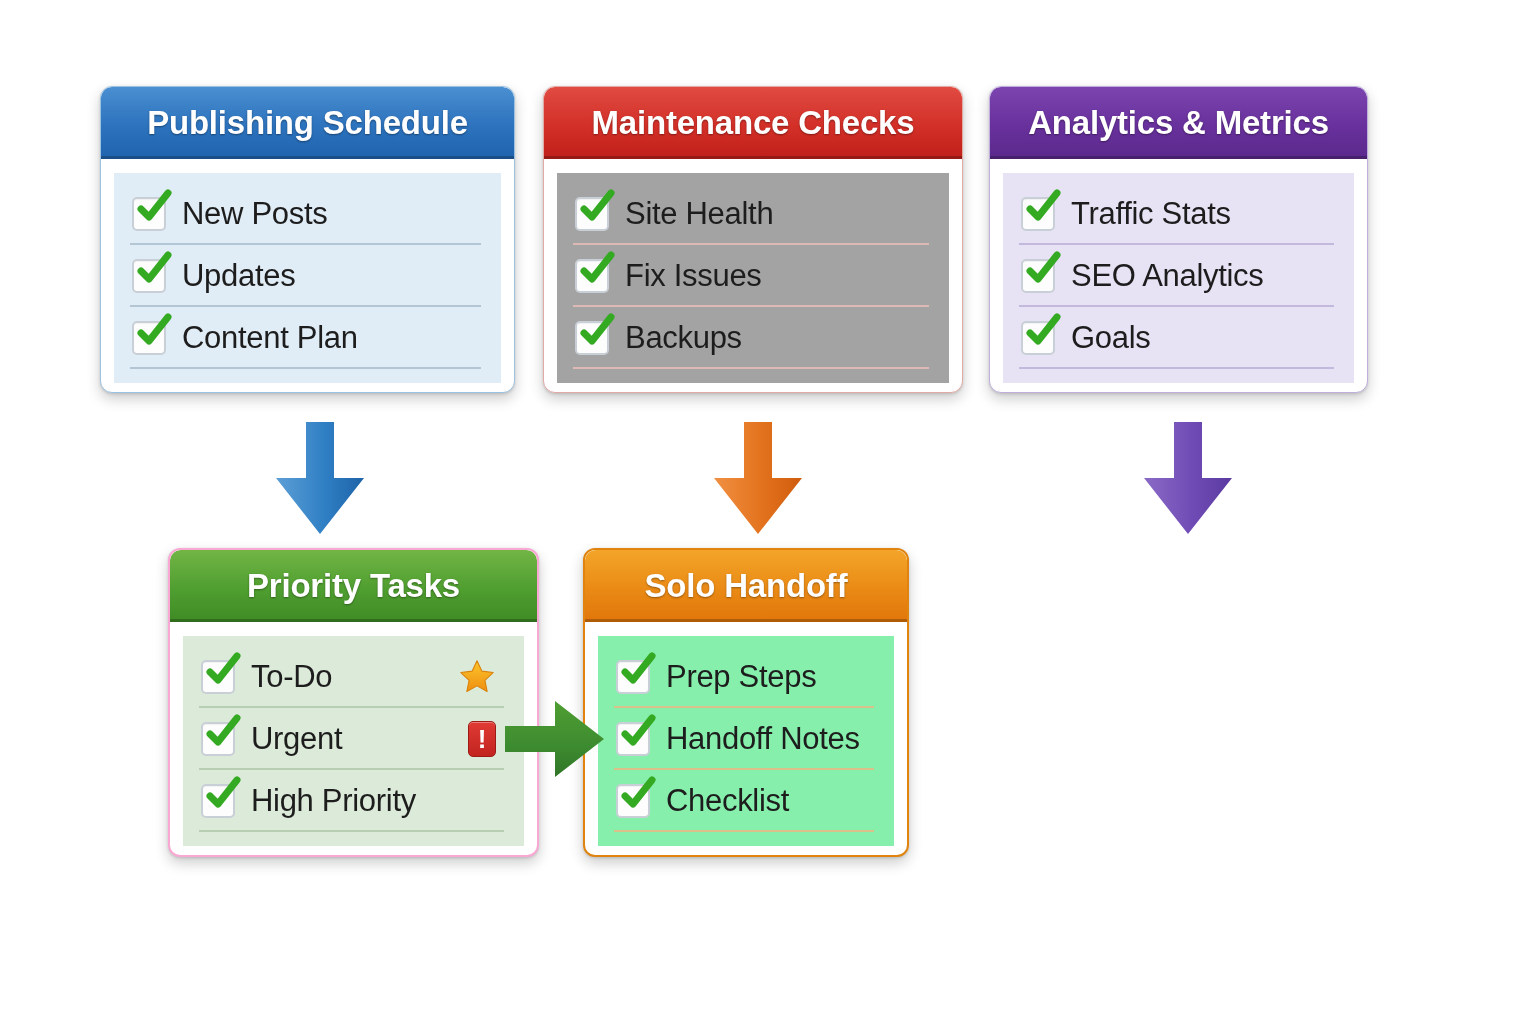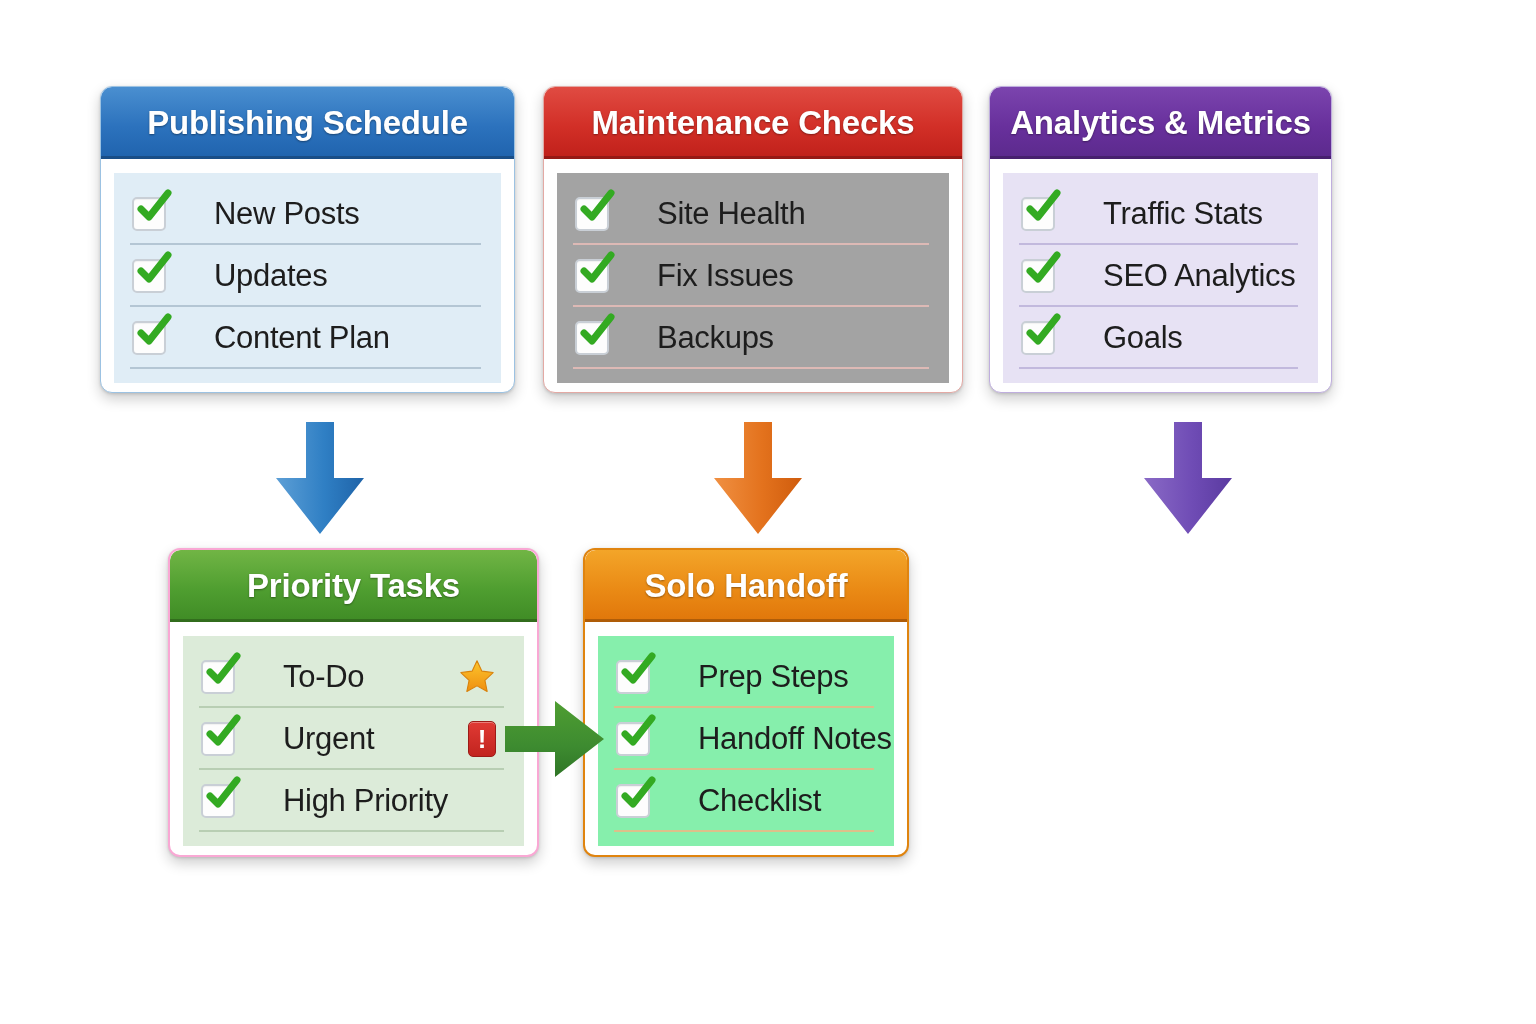--- a/index.html
+++ b/index.html
@@ -60,21 +60,20 @@
     min-height: 195px;
   }
 
   
   .row {
     display: flex;
     align-items: center;
     height: 62px;
     position: relative;
     padding-left: 4px;
-    gap: 32px;
   }
 
   .row + .row { margin-top: 0; }
 
   .row::after {
     content: "";
     position: absolute;
     left: 2px; right: 6px; bottom: 0;
     height: 2px;
   }
@@ -159,21 +158,21 @@
   .t-orange { border: 2px solid #e0840f; }
   .t-orange .card-body { background: #86efac; }
   .t-orange .row::after { background: #dcc08a; }
 
   
   .arrow { position: absolute; }
 
   
   #card-publishing { left: 100px; top: 86px;  width: 415px; }
   #card-maintenance{ left: 543px; top: 86px;  width: 420px; }
-  #card-analytics  { left: 989px; top: 86px;  width: 343px; }
+  #card-analytics  { left: 989px; top: 86px;  width: 379px; }
   #card-priority   { left: 168px; top: 548px; width: 371px; }
   #card-handoff    { left: 583px; top: 548px; width: 326px; }
 
   #arrow-down-publishing  { left: 272px;  top: 420px; }
   #arrow-down-maintenance { left: 710px;  top: 420px; }
   #arrow-down-analytics   { left: 1140px; top: 420px; }
   #arrow-right-priority   { left: 503px;  top: 698px; }
 </style>
 </head>
 <body>

